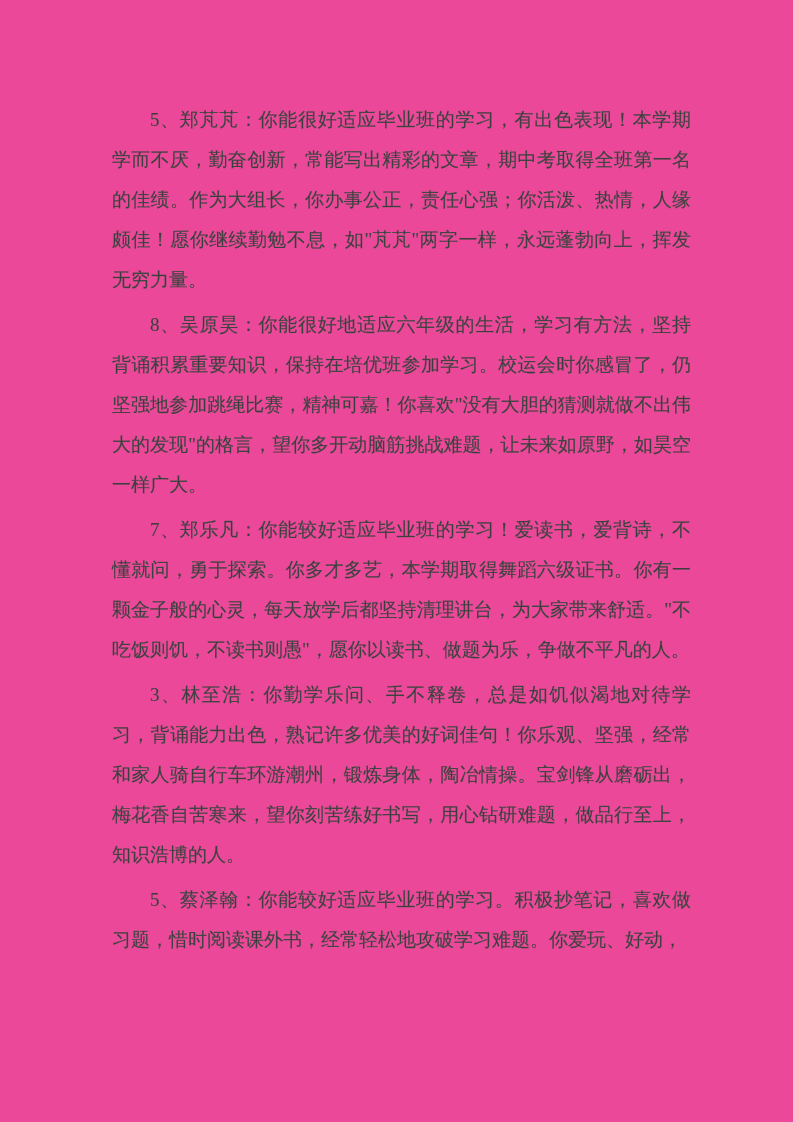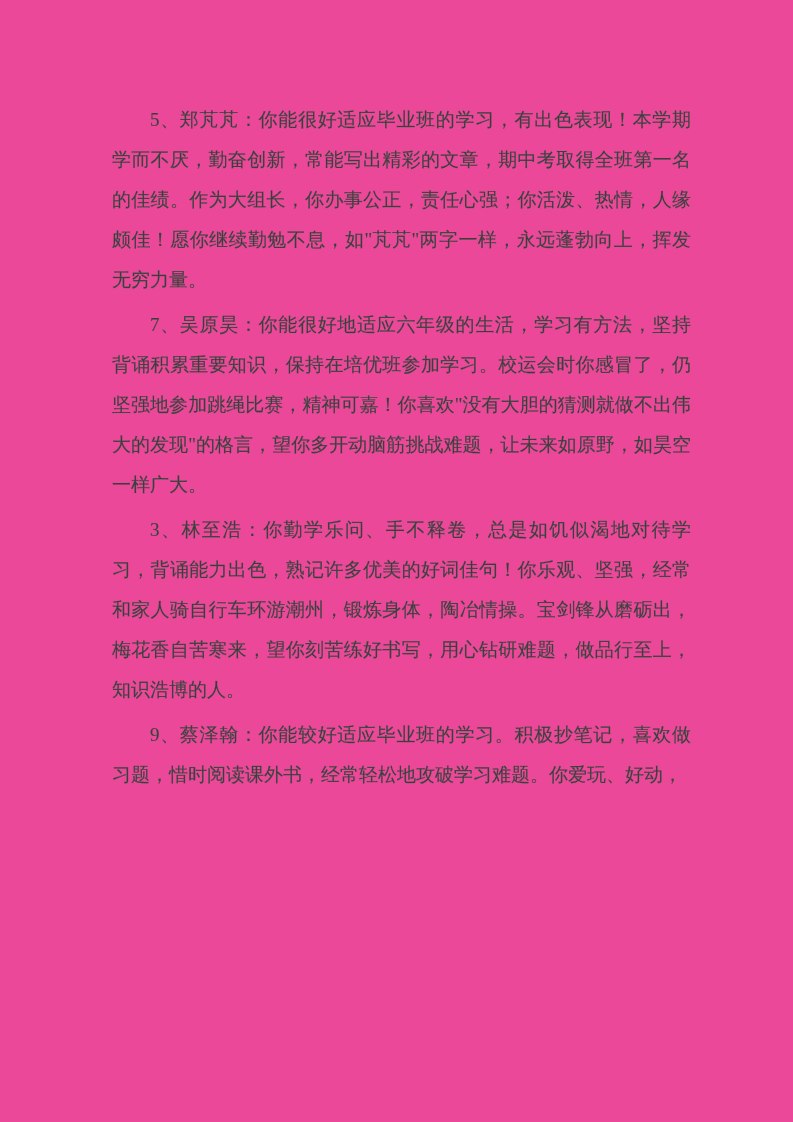--- a/index.html
+++ b/index.html
@@ -33,17 +33,18 @@
     word-break: break-all;
     -webkit-text-stroke: 0.2px #5a5a5a;
   }
 </style>
 </head>
 <body>
 
 <div class="doc-page">
   <div class="doc-body">
     <p class="comment">5、郑芃芃：你能很好适应毕业班的学习，有出色表现！本学期学而不厌，勤奋创新，常能写出精彩的文章，期中考取得全班第一名的佳绩。作为大组长，你办事公正，责任心强；你活泼、热情，人缘颇佳！愿你继续勤勉不息，如"芃芃"两字一样，永远蓬勃向上，挥发无穷力量。</p>
-    <p class="comment">7、吴原昊：你能很好地适应六年级的生活，学习有方法，坚持背诵积累重要知识，保持在培优班参加学习。校运会时你感冒了，仍坚强地参加跳绳比赛，精神可嘉！你喜欢"没有大胆的猜测就做不出伟大的发现"的格言，望你多开动脑筋挑战难题，让未来如原野，如昊空一样广大。</p>
+    <p class="comment">8、吴原昊：你能很好地适应六年级的生活，学习有方法，坚持背诵积累重要知识，保持在培优班参加学习。校运会时你感冒了，仍坚强地参加跳绳比赛，精神可嘉！你喜欢"没有大胆的猜测就做不出伟大的发现"的格言，望你多开动脑筋挑战难题，让未来如原野，如昊空一样广大。</p>
+    <p class="comment">7、郑乐凡：你能较好适应毕业班的学习！爱读书，爱背诗，不懂就问，勇于探索。你多才多艺，本学期取得舞蹈六级证书。你有一颗金子般的心灵，每天放学后都坚持清理讲台，为大家带来舒适。"不吃饭则饥，不读书则愚"，愿你以读书、做题为乐，争做不平凡的人。</p>
     <p class="comment">3、林至浩：你勤学乐问、手不释卷，总是如饥似渴地对待学习，背诵能力出色，熟记许多优美的好词佳句！你乐观、坚强，经常和家人骑自行车环游潮州，锻炼身体，陶冶情操。宝剑锋从磨砺出，梅花香自苦寒来，望你刻苦练好书写，用心钻研难题，做品行至上，知识浩博的人。</p>
-    <p class="comment">9、蔡泽翰：你能较好适应毕业班的学习。积极抄笔记，喜欢做习题，惜时阅读课外书，经常轻松地攻破学习难题。你爱玩、好动，</p>
+    <p class="comment">5、蔡泽翰：你能较好适应毕业班的学习。积极抄笔记，喜欢做习题，惜时阅读课外书，经常轻松地攻破学习难题。你爱玩、好动，</p>
   </div>
 </div>
 
 </body></html>

